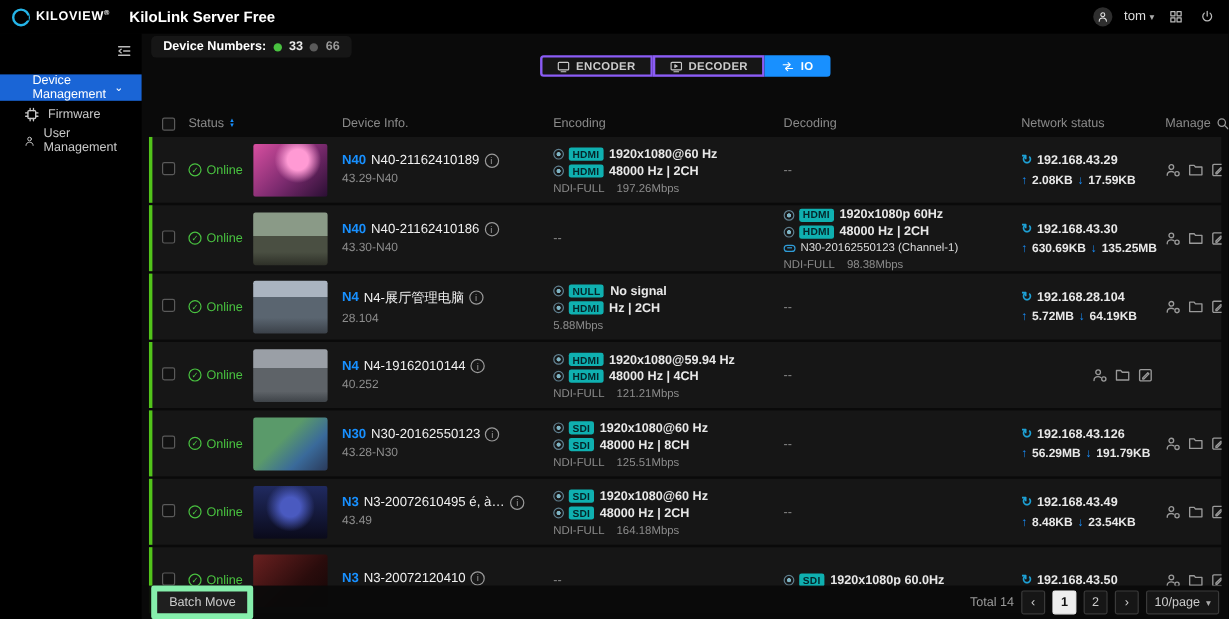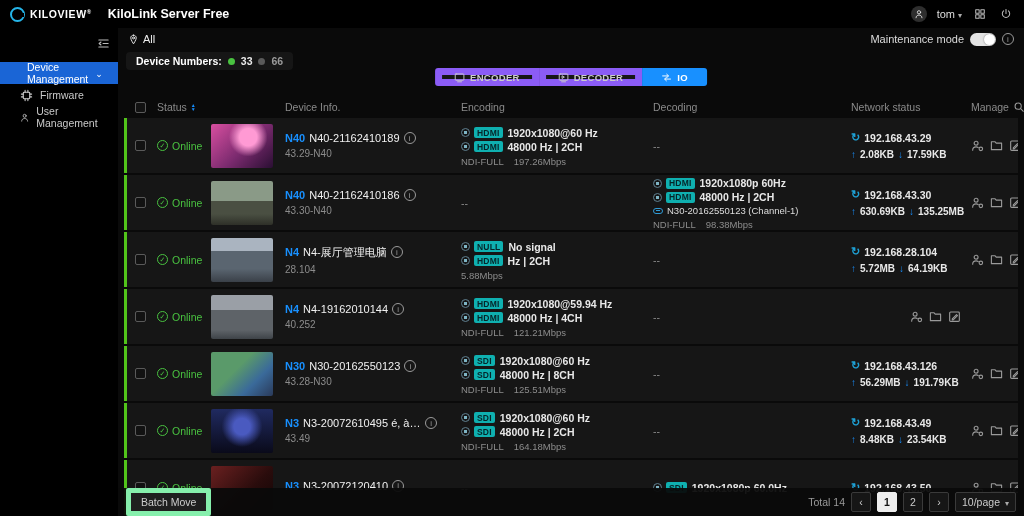--- a/index.html
+++ b/index.html
@@ -44,28 +44,28 @@
   
   .controls { position:relative; height:40px; }
   .summary-pill { position:absolute; left:2px; top:2px; background:#161616; border-radius:4px; padding:3px 10px; display:flex; align-items:center; gap:6px; font-size:10.5px; }
   .summary-label { color:#fff; font-weight:bold; }
   .dot { width:7px; height:7px; border-radius:50%; display:inline-block; }
   .dot.green { background:#49c240; }
   .dot.gray { background:#5a5a5a; }
   .cnt-on { color:#eaeaea; font-weight:bold; }
   .cnt-off { color:#9a9a9a; font-weight:bold; }
   .tabs { position:absolute; left:50%; transform:translateX(-50%); top:18px; display:flex; }
-  .tab { display:flex; align-items:center; gap:5px; height:18px; padding:0 12px; font-size:9.5px; font-weight:bold; letter-spacing:.3px; background:#161616; border:7px solid #8b5cf6; color:#ccc; cursor:pointer; }
+  .tab { display:flex; align-items:center; gap:5px; height:18px; padding:0 12px; font-size:9.5px; font-weight:bold; letter-spacing:.3px; background:#161616; border:2px solid #8b5cf6; color:#ccc; cursor:pointer; }
   .tab:first-child { border-radius:3px 0 0 3px; }
   .tab:last-child { border-radius:0 3px 3px 0; }
   .tab.active { background:#1890ff; border-color:#1890ff; color:#fff; }
 
   
   .grid { display:grid; grid-template-columns:30px 54px 74px 176px 192px 198px 120px 1fr; align-items:center; }
-  .thead { margin-top:8px; height:18px; font-size:10.5px; color:#8a8a8a; padding-left:3px; }
+  .thead { margin-top:26px; height:18px; font-size:10.5px; color:#8a8a8a; padding-left:3px; }
   .thead .hcell { display:flex; align-items:center; gap:4px; }
   .sort-ico { display:flex; flex-direction:column; line-height:4px; color:#1890ff; cursor:pointer; }
   .sort-ico::before { content:"▲"; font-size:5px; }
   .sort-ico::after { content:"▼"; font-size:5px; }
   .hsearch { margin-left:auto; color:#9a9a9a; cursor:pointer; display:flex; }
   .tbody { flex:1; overflow:hidden; margin-top:2px; }
   .trow { height:55px; margin-bottom:2px; background:#161616; border-left:3px solid #52c41a; }
   .checkbox { width:11px; height:11px; border:1px solid #5a5a5a; border-radius:2px; background:#121212; display:inline-block; margin-left:8px; cursor:pointer; }
   .c-status { display:flex; align-items:center; gap:4px; }
   .ok-ico { width:11px; height:11px; border:1px solid #49c240; border-radius:50%; color:#49c240; font-size:7px; display:flex; align-items:center; justify-content:center; }
@@ -183,34 +183,20 @@
         <svg class="ic" width="13" height="13" viewBox="0 0 14 14">
             <circle cx="7" cy="4.5" r="2.3"></circle>
             <path d="M2.5 12.5c0-2.5 2-4 4.5-4s4.5 1.5 4.5 4"></path>
           </svg>
         <span>User Management</span>
       </div>
     </aside>
 
     <main class="main">
 
-      <div class="bar2">
-        <span class="loc">
-          <svg class="ic" width="11" height="11" viewBox="0 0 14 14">
-              <path d="M7 1.5c-2 0-3.5 1.5-3.5 3.4 0 2.5 3.5 7.6 3.5 7.6s3.5-5.1 3.5-7.6C10.5 3 9 1.5 7 1.5z"></path>
-              <circle cx="7" cy="5" r="1.3"></circle>
-            </svg>
-          <span>All</span>
-        </span>
-        <span class="maint">
-          <span>Maintenance mode</span>
-          <span class="switch"></span>
-          <span class="i-ico"></span>
-        </span>
-      </div>
 
       <div class="controls">
         <div class="summary-pill">
           <span class="summary-label">Device Numbers:</span>
           <span class="dot green"></span>
           <span class="cnt-on">33</span>
           <span class="dot gray"></span>
           <span class="cnt-off">66</span>
         </div>
         <div class="tabs">

